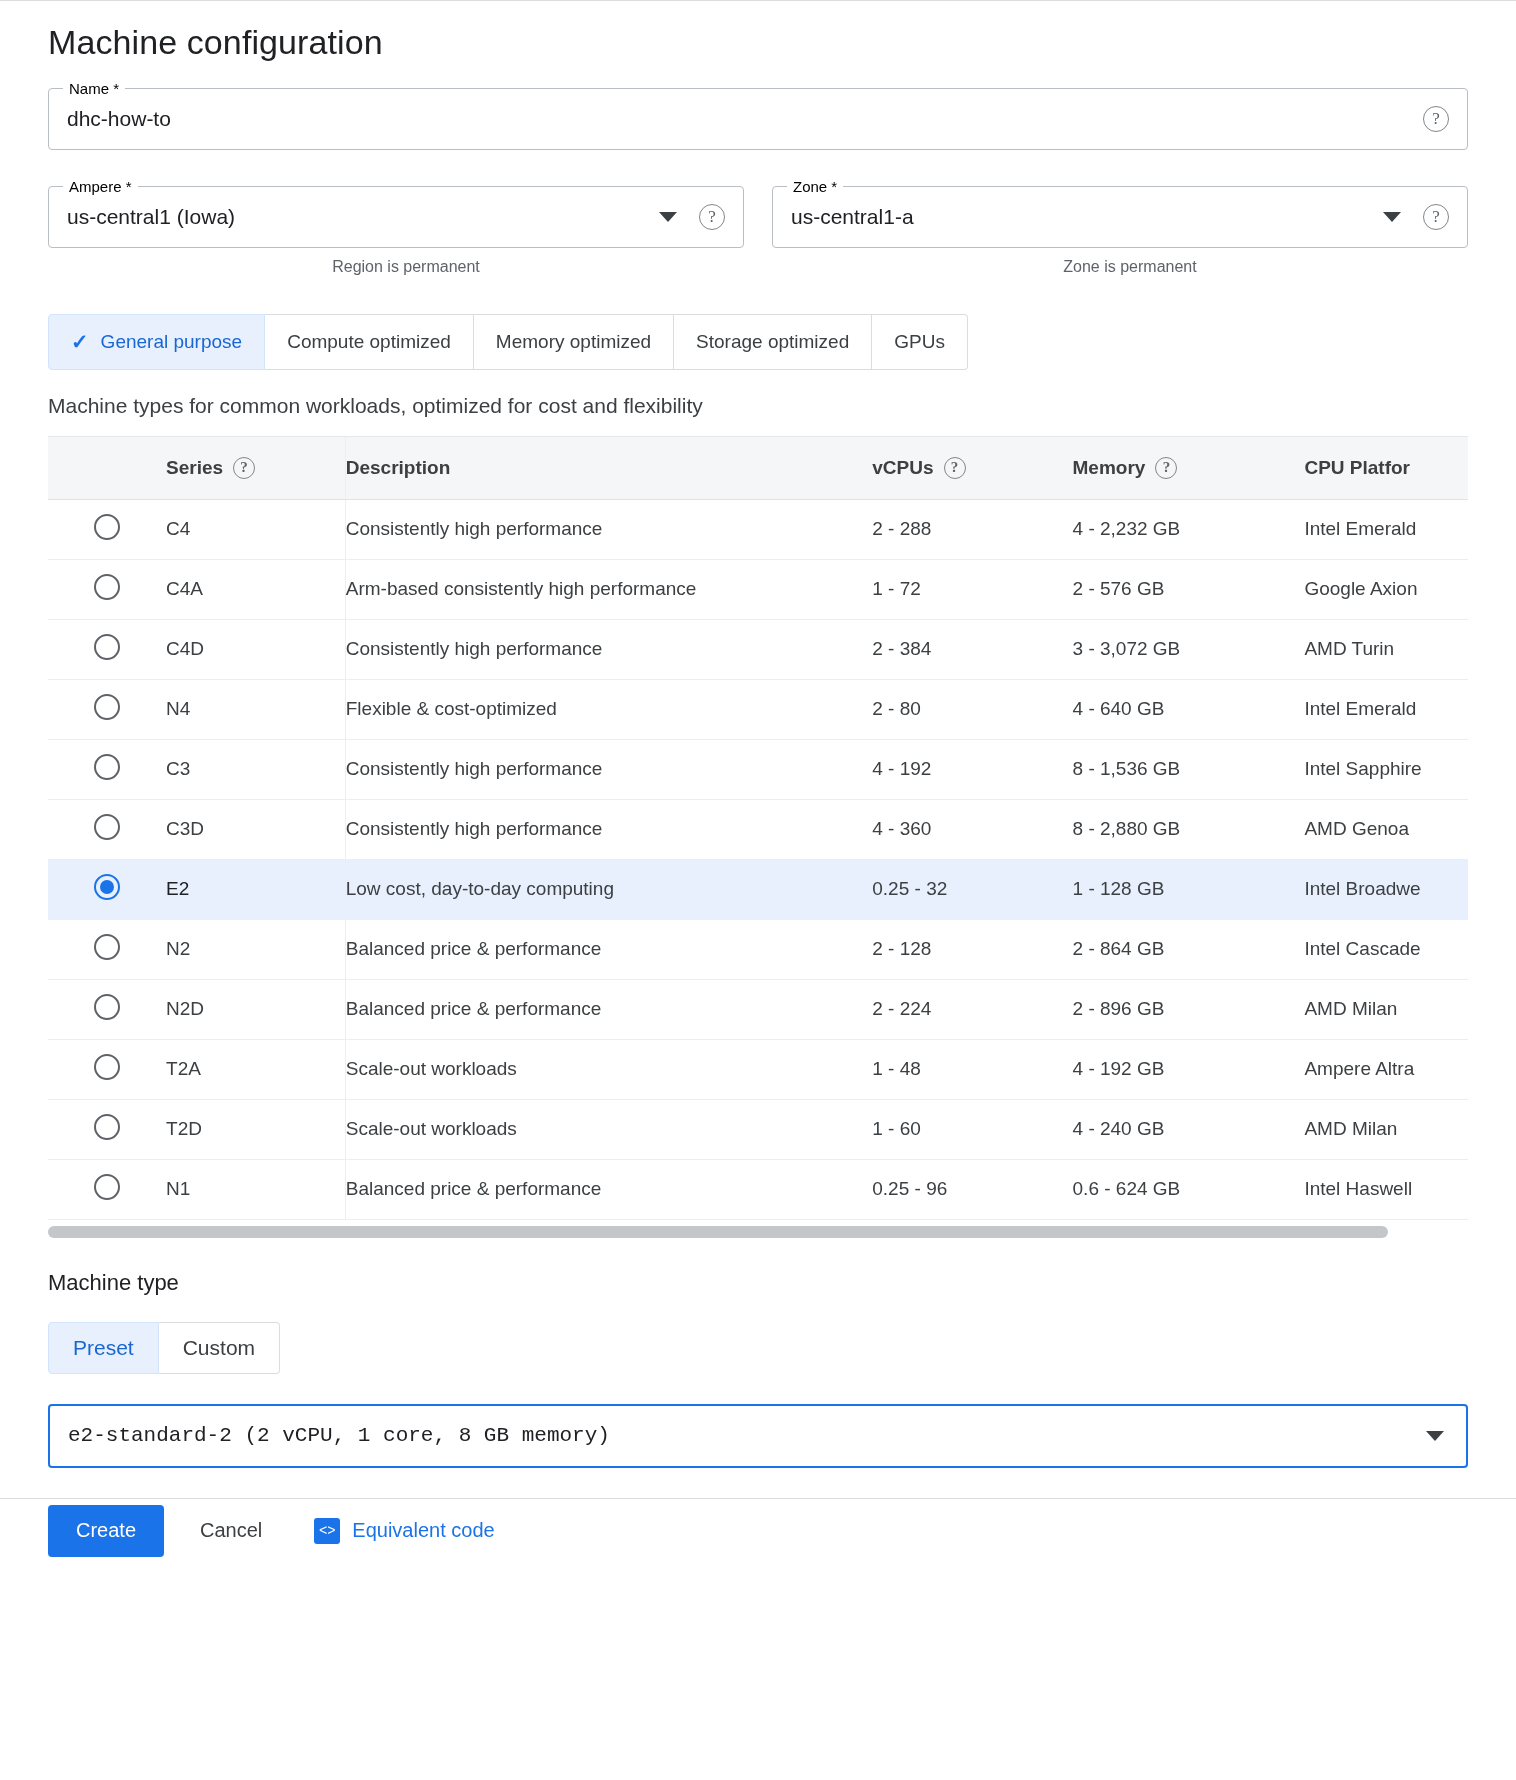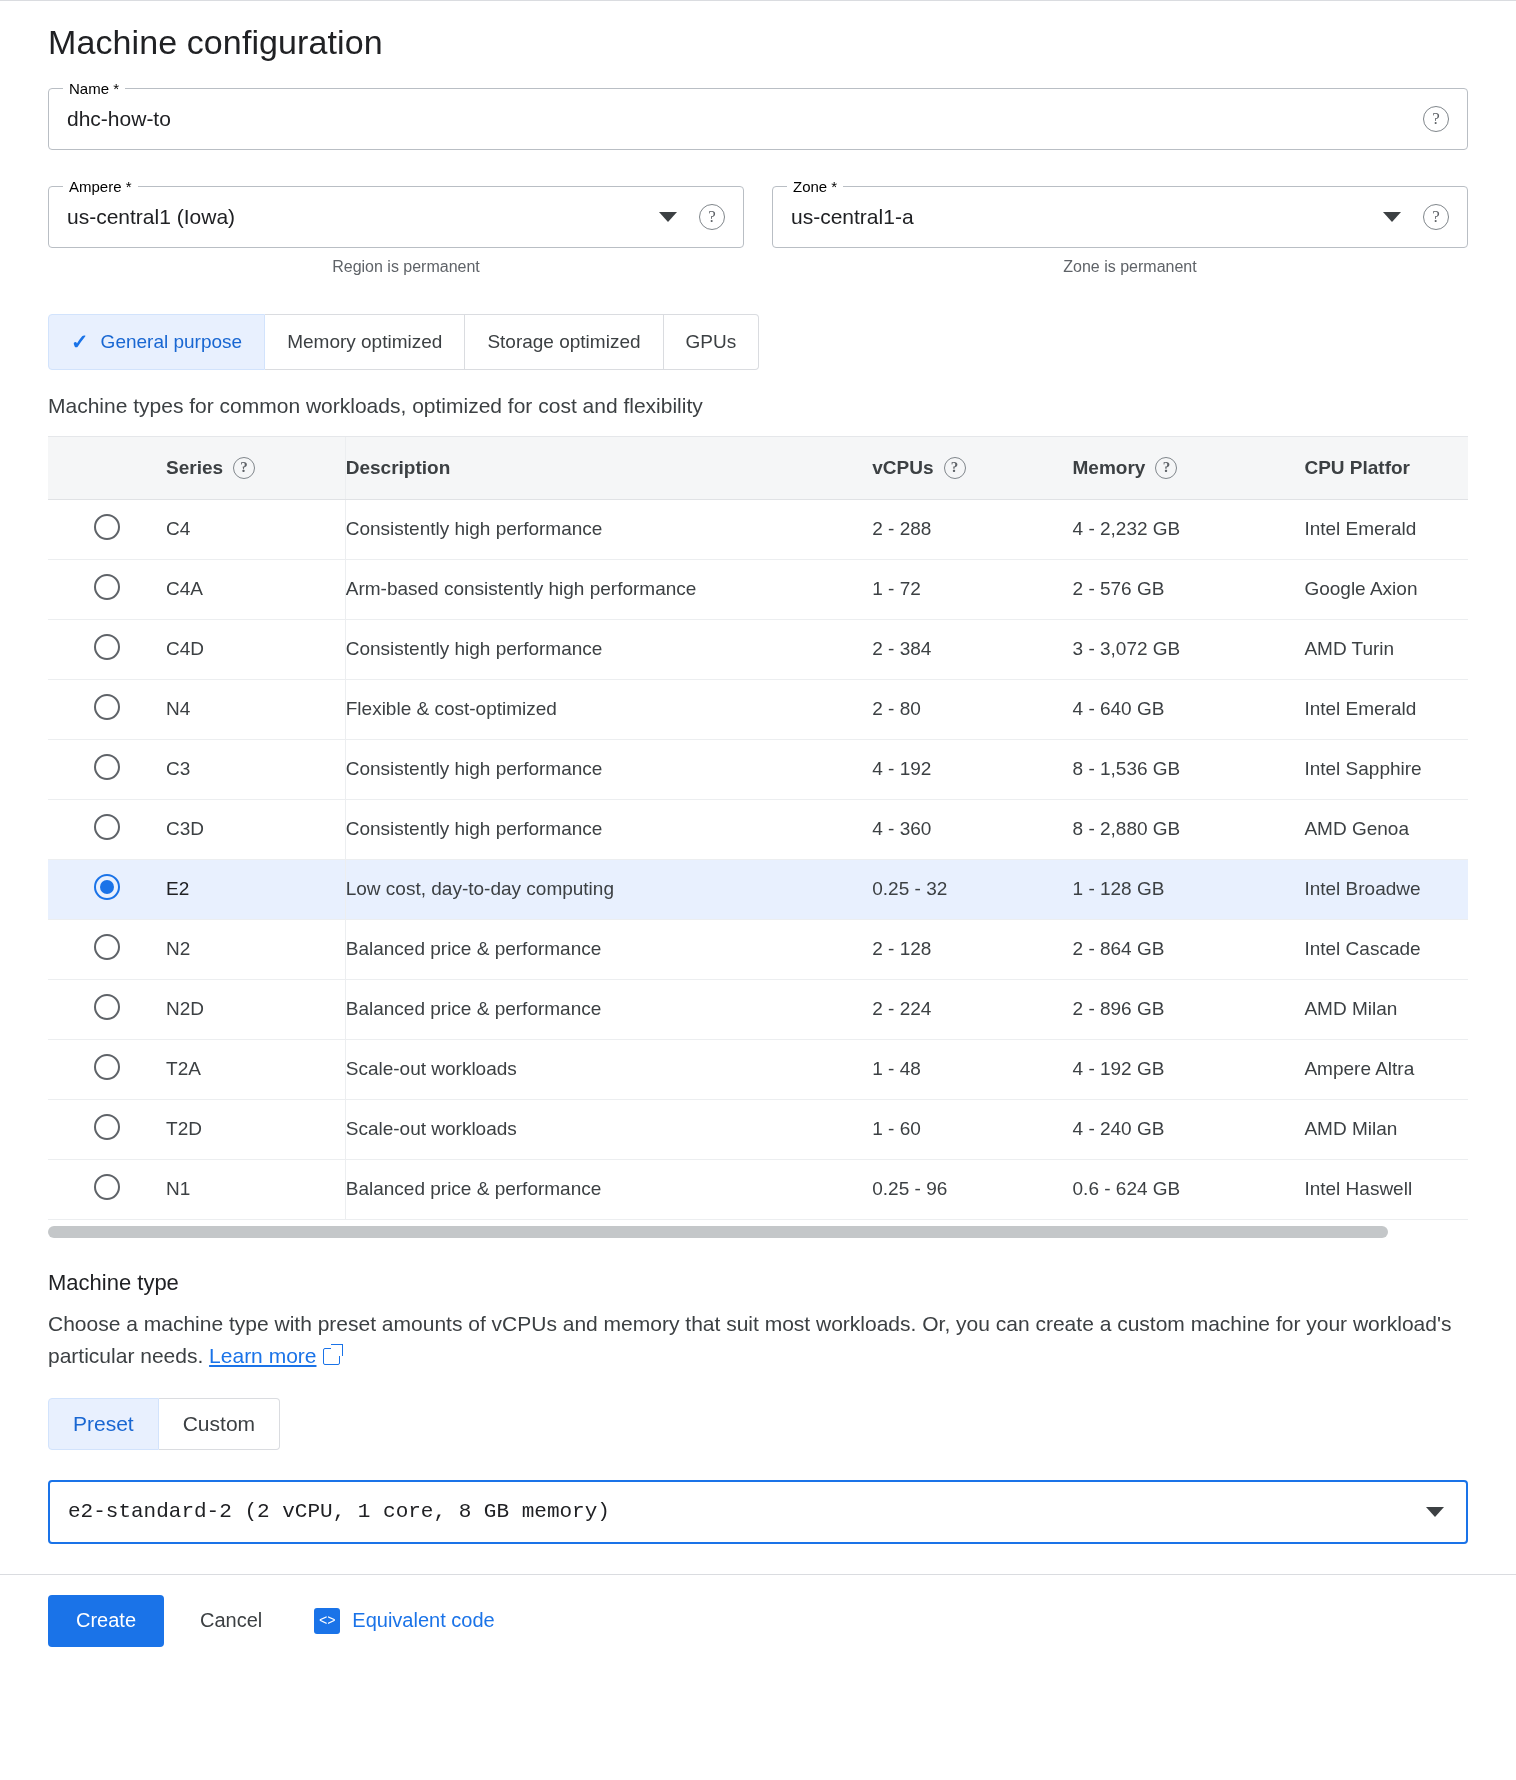--- a/index.html
+++ b/index.html
@@ -270,21 +270,21 @@
     font-size: 21px;
     color: #202124;
     font-family: Liberation Mono, monospace;
   }
   .select-big .value { flex: 1; }
 
   
   .footer {
     margin-top: 30px;
     border-top: 1px solid #dadce0;
-    padding: 20px 48px 0 48px;
+    padding: 6px 48px 0 48px;
     display: flex;
     align-items: center;
     gap: 10px;
   }
   .btn-primary {
     background: #1a73e8;
     color: #fff;
     border: none;
     border-radius: 4px;
     height: 52px;
@@ -359,20 +359,23 @@
           <span class="help-icon">?</span>
         </div>
         <div class="hint">Zone is permanent</div>
       </div>
     </div>
 
     <div class="seg">
       <div class="seg-btn active">
         <span class="check">✓</span>
         <span>General purpose</span>
+      </div>
+      <div class="seg-btn">
+        <span>Compute optimized</span>
       </div>
       <div class="seg-btn">
         <span>Memory optimized</span>
       </div>
       <div class="seg-btn">
         <span>Storage optimized</span>
       </div>
       <div class="seg-btn">
         <span>GPUs</span>
       </div>
@@ -513,23 +516,20 @@
               <td class="c-cpu">Intel Haswell</td>
             </tr>
           </tbody>
       </table>
       <div class="hscroll">
         <div class="thumb"></div>
       </div>
     </div>
 
     <h2 class="section">Machine type</h2>
-    <p class="body">
-      <span>Choose a machine type with preset amounts of vCPUs and memory that suit most workloads. Or, you can create a custom machine for your workload's particular needs. </span><a class="link" href="#">Learn more</a><span class="ext-icon"></span>
-    </p>
 
     <div class="seg preset">
       <div class="seg-btn active">
         <span>Preset</span>
       </div>
       <div class="seg-btn">
         <span>Custom</span>
       </div>
     </div>
 

